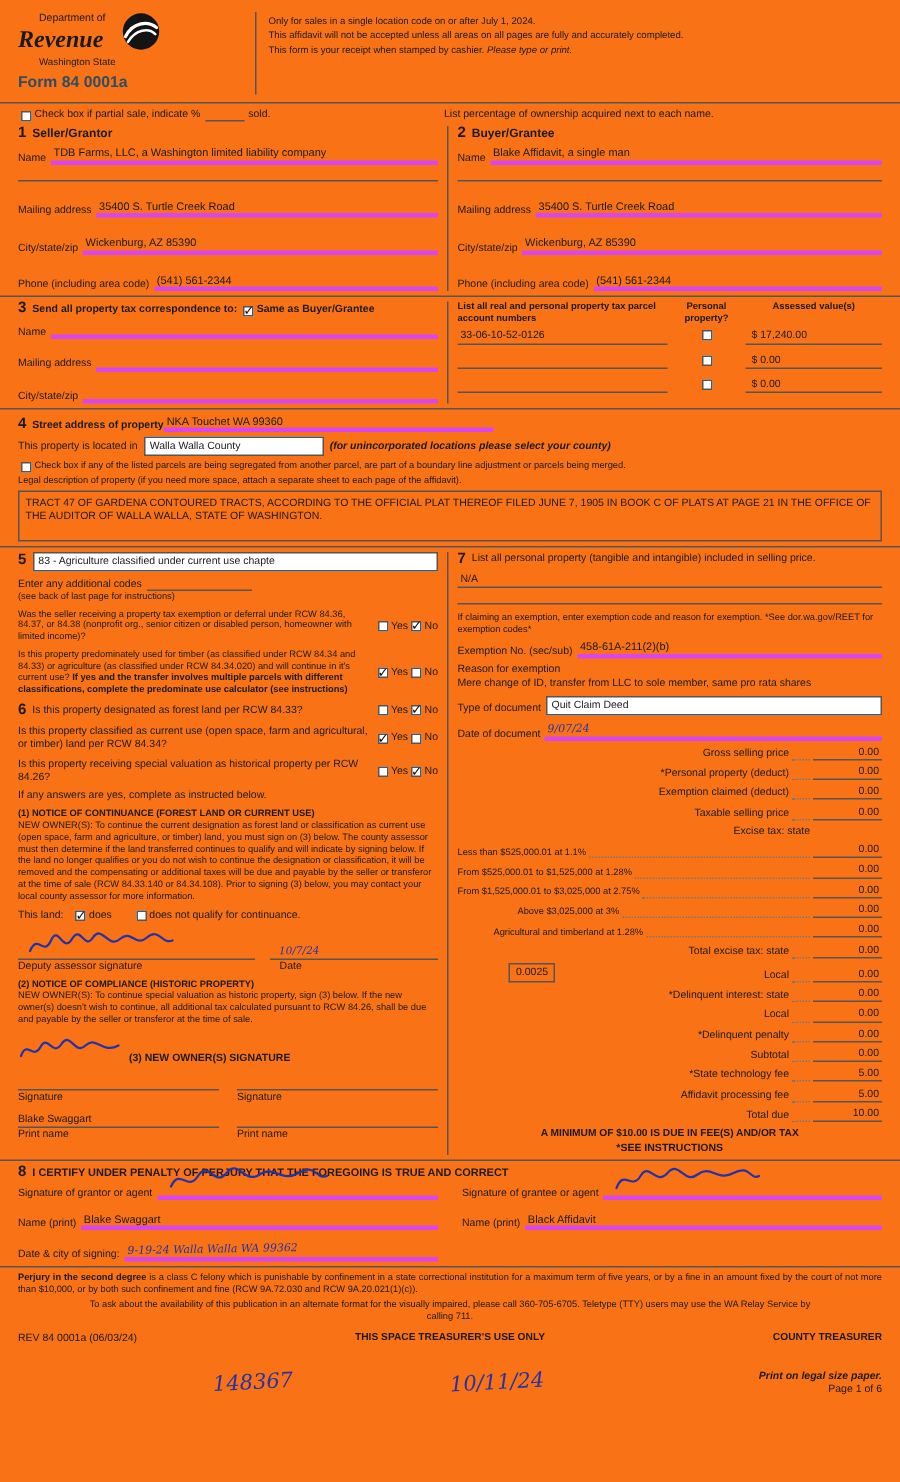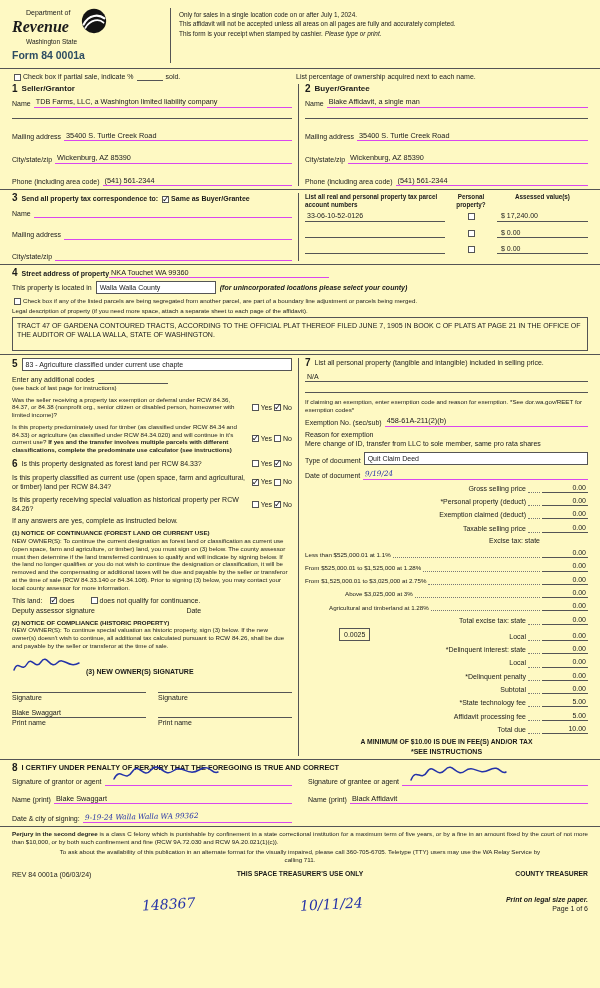--- a/index.html
+++ b/index.html
@@ -1,17 +1,17 @@
 <!DOCTYPE html>
 <html><head>
 <meta charset="utf-8">
 <style>
 *{margin:0;padding:0;box-sizing:border-box}
 html,body{background:#ddd}
-.page{width:600px;height:988px;margin:0 auto;background:#fef9c3;font-family:"Liberation Sans","DejaVu Sans",sans-serif;color:#1a1a1a;font-size:7px;line-height:1.3;padding:8px 12px 4px;position:relative;overflow:hidden}
+.page{width:600px;height:988px;margin:0 auto;background:#f97316;font-family:"Liberation Sans","DejaVu Sans",sans-serif;color:#1a1a1a;font-size:7px;line-height:1.3;padding:8px 12px 4px;position:relative;overflow:hidden}
 .b{font-weight:bold}.i{font-style:italic}
 .hr{border-top:1px solid #555;margin:3px -12px}
 .fl{display:flex;align-items:flex-end}
 .row{display:flex}
 .grow{flex:1}
 .ul{border-bottom:1px solid #555}
 .cb{display:inline-block;width:7px;height:7px;border:1px solid #555;background:#fff;position:relative;flex:none;vertical-align:-1px;margin:0 2px}
 .cb.ck::after{content:"\2713";position:absolute;left:-1px;top:-3px;font-size:9px;font-weight:bold;color:#111}
 .secnum{font-weight:bold;font-size:10px;margin-right:4px;line-height:1}
 .sectitle{font-weight:bold;font-size:8px}
@@ -28,21 +28,21 @@
 .formno{font-weight:bold;font-size:10.5px;color:#2e4d62;margin-top:3px}
 .vline{width:1px;background:#555;margin:0 8px}
 .titleA{flex:1;padding-top:2px}
 .title{font-weight:bold;font-size:15px}
 .rcw{font-size:8px}
 .note{font-size:6.4px;margin-top:1px}
 .cols{display:flex}
 .colL{width:286px;padding-right:6px}
 .colR{flex:1;border-left:1px solid #555;padding-left:6px}
 .flab{white-space:nowrap;margin-right:3px}
-.fval{flex:1;border-bottom:1px solid #d946ef;padding:0 2px;font-size:7.3px;min-height:8px}
+.fval{flex:1;border-bottom:3px solid #d946ef;padding:0 2px;font-size:7.3px;min-height:8px}
 .frow{display:flex;align-items:flex-end;margin-top:12px}
 .yn{white-space:nowrap;margin-left:4px;display:flex;align-items:center}
 .qrow{display:flex;margin-top:4px}
 .box{border:1px solid #555;padding:1px 3px;background:#fff}
 .mrow{display:flex;align-items:flex-end;margin-top:3.2px}
 .mlab{white-space:nowrap}
 .mdots{flex:1;border-bottom:1px dotted #777;margin:0 2px;min-width:6px}
 .dfix{width:12px;border-bottom:1px dotted #777;margin:0 2px}
 .mval{width:46px;border-bottom:1px solid #555;text-align:right;padding-right:2px;flex:none}
 .mrow.r{justify-content:flex-end}
@@ -273,20 +273,28 @@
       <div style="margin-top:3px">If any answers are yes, complete as instructed below.</div>
       <div class="b small" style="margin-top:4px">(1) NOTICE OF CONTINUANCE (FOREST LAND OR CURRENT USE)</div>
       <div class="small">NEW OWNER(S): To continue the current designation as forest land or classification as current use (open space, farm and agriculture, or timber) land, you must sign on (3) below. The county assessor must then determine if the land transferred continues to qualify and will indicate by signing below. If the land no longer qualifies or you do not wish to continue the designation or classification, it will be removed and the compensating or additional taxes will be due and payable by the seller or transferor at the time of sale (RCW 84.33.140 or 84.34.108). Prior to signing (3) below, you may contact your local county assessor for more information.</div>
       <div class="row" style="align-items:center;margin-top:5px">
         <span>This land:</span>
         <span class="cb ck" style="margin-left:8px"></span>
         <span>does</span>
         <span class="cb" style="margin-left:16px"></span>
         <span>does not qualify for continuance.</span>
       </div>
+      <div class="row" style="margin-top:14px">
+        <div class="ul sigline" style="flex:1.5">
+          <svg width="100" height="22" viewBox="0 0 100 22">
+              <path class="sigsvg" d="M2 16 C7 4 11 20 16 9 S24 18 30 8 S38 16 44 7 S54 15 62 8 S72 14 80 7 S90 12 97 9"></path>
+            </svg>
+        </div>
+        <div class="ul" style="flex:1;margin-left:10px;padding-left:6px"><span class="hand">10/7/24</span></div>
+      </div>
       <div class="row">
         <div style="flex:1.5">Deputy assessor signature</div>
         <div style="flex:1;margin-left:10px;padding-left:6px">Date</div>
       </div>
       <div class="b small" style="margin-top:4px">(2) NOTICE OF COMPLIANCE (HISTORIC PROPERTY)</div>
       <div class="small">NEW OWNER(S): To continue special valuation as historic property, sign (3) below. If the new owner(s) doesn't wish to continue, all additional tax calculated pursuant to RCW 84.26, shall be due and payable by the seller or transferor at the time of sale.</div>
       <div class="row" style="align-items:flex-end;margin-top:6px">
         <svg width="70" height="20" viewBox="0 0 70 20">
             <path class="sigsvg" d="M2 14 C6 3 10 17 15 8 S23 15 29 6 S38 14 45 7 S56 13 67 7"></path>
           </svg>
@@ -323,21 +331,21 @@
         <span class="fval">458-61A-211(2)(b)</span>
       </div>
       <div style="margin-top:3px">Reason for exemption</div>
       <div>Mere change of ID, transfer from LLC to sole member, same pro rata shares</div>
       <div class="fl" style="margin-top:4px">
         <span class="flab">Type of document</span>
         <span class="box" style="flex:1">Quit Claim Deed</span>
       </div>
       <div class="fl" style="margin-top:4px">
         <span class="flab">Date of document</span>
-        <span class="fval"><span class="hand">9/19/24</span></span>
+        <span class="fval"><span class="hand">9/07/24</span></span>
       </div>
 
       <div class="mrow r">
           <span class="mlab">Gross selling price</span>
           <span class="dfix"></span>
           <span class="mval">0.00</span>
         </div>
       <div class="mrow r">
           <span class="mlab">*Personal property (deduct)</span>
           <span class="dfix"></span>

